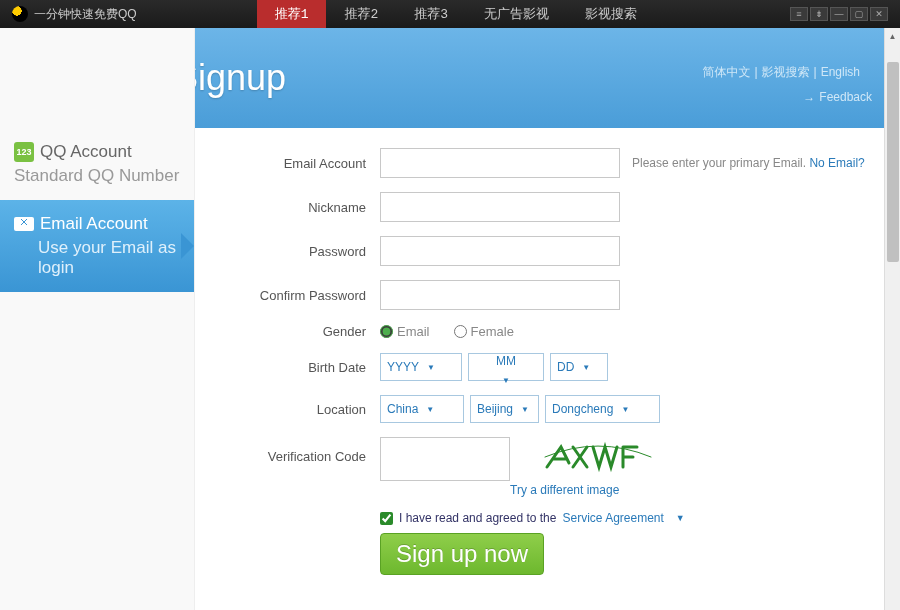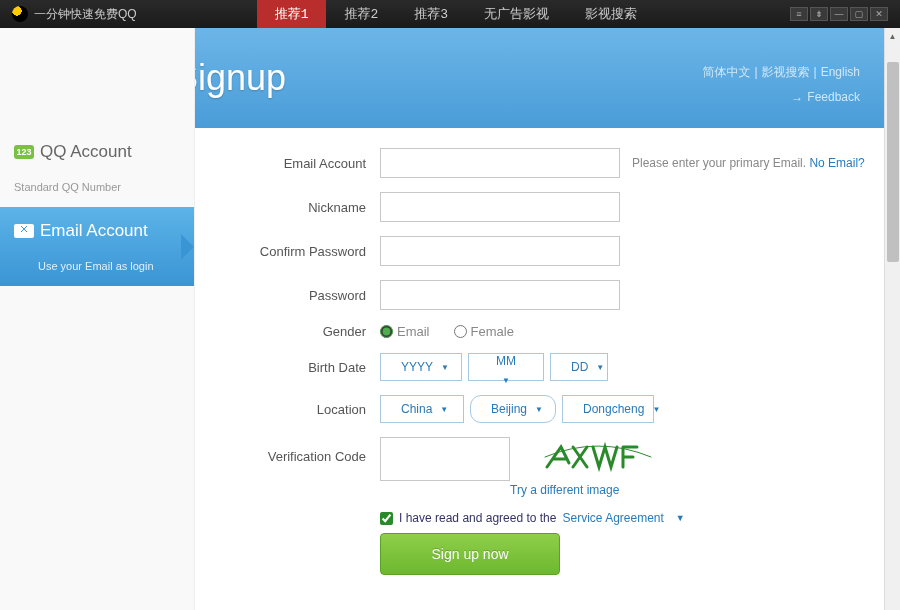--- a/index.html
+++ b/index.html
@@ -22,57 +22,57 @@
 .scrollbar .arrow { height: 16px; display: flex; align-items: center; justify-content: center; font-size: 8px; color: #666; }
 
 
 .header { background: linear-gradient(#6cb5e8, #4a9dd8); height: 100px; position: absolute; left: 0; right: 16px; top: 0; display: flex; align-items: center; padding-left: 4px; }
 .penguin { width: 100px; height: 96px; position: relative; }
 .penguin svg { width: 100%; height: 100%; }
 .header h1 { color: #fff; font-size: 36px; font-weight: normal; margin-left: 4px; text-shadow: 0 1px 2px rgba(0,0,0,0.2); }
 .header .langs { position: absolute; right: 24px; top: 36px; color: #cfe7f7; font-size: 12px; }
 .header .langs a { color: #cfe7f7; text-decoration: none; cursor: pointer; }
 .header .langs .sep { margin: 0 4px; }
-.header .feedback { position: absolute; right: 24px; top: 62px; color: #cfe7f7; font-size: 12px; cursor: pointer; }
+.header .feedback { position: absolute; right: 12px; top: 62px; color: #cfe7f7; font-size: 12px; cursor: pointer; }
 .header .feedback .arrow-r { margin-right: 4px; }
 
 
 .sidebar { width: 195px; background: #f9f9f9; padding-top: 100px; border-right: 1px solid #eee; position: relative; z-index: 2; }
 .side-item { padding: 14px 14px; border-bottom: 0; cursor: pointer; }
 .side-item .title { font-size: 17px; color: #666; display: flex; align-items: center; gap: 6px; }
-.side-item .sub { font-size: 11px; color: #999; margin-top: 19px; }
+.side-item .sub { font-size: 17px; color: #999; margin-top: 4px; }
 .side-item.active { background: linear-gradient(#5cb3e8, #3a95d4); color: #fff; position: relative; }
 .side-item.active .title { color: #fff; }
 .side-item.active .sub { color: #dff0fb; padding-left: 24px; }
 .side-item.active::after { content: ""; position: absolute; right: -13px; top: 50%; transform: translateY(-50%); border: 13px solid transparent; border-left-color: #3a95d4; }
-.icon-badge { width: 20px; height: 14px; background: #7ac142; border-radius: 3px; display: inline-flex; align-items: center; justify-content: center; color: #fff; font-size: 9px; font-weight: bold; }
+.icon-badge { width: 20px; height: 20px; background: #7ac142; border-radius: 3px; display: inline-flex; align-items: center; justify-content: center; color: #fff; font-size: 9px; font-weight: bold; }
 .icon-mail { width: 20px; height: 14px; background: #fff; border-radius: 2px; position: relative; display: inline-block; }
 .icon-mail::after { content: ""; position: absolute; left: 2px; right: 2px; top: 2px; height: 6px; background: linear-gradient(135deg, transparent 48%, #3a95d4 48% 52%, transparent 52%), linear-gradient(-135deg, transparent 48%, #3a95d4 48% 52%, transparent 52%); }
 
 
 .content { flex: 1; padding-top: 120px; padding-left: 40px; padding-right: 30px; position: relative; z-index: 1; }
 .row { display: flex; align-items: center; margin-bottom: 14px; }
 .row .label { width: 145px; text-align: right; padding-right: 14px; font-size: 13px; color: #555; }
 .row input[type=text], .row input[type=password] { width: 240px; height: 30px; border: 1px solid #c8c8c8; padding: 0 8px; font-size: 13px; }
 .row .hint { margin-left: 12px; font-size: 12px; color: #888; }
 .row .hint a { color: #2a7ab9; cursor: pointer; text-decoration: none; }
 .row label.radio { font-size: 13px; color: #888; margin-right: 24px; display: inline-flex; align-items: center; gap: 4px; }
 .row input[type=radio] { accent-color: #4cae4c; }
-.sel { height: 28px; border: 1px solid #a8c8e0; color: #2a7ab9; background: #fff; font-size: 12px; padding: 0 20px; display: inline-flex; align-items: center; gap: 8px; cursor: pointer; margin-right: 6px; }
+.sel { height: 28px; border: 1px solid #a8c8e0; color: #2a7ab9; background: #fff; font-size: 12px; padding: 0 6px; display: inline-flex; align-items: center; gap: 8px; cursor: pointer; margin-right: 6px; }
 .sel .caret { color: #2a7ab9; font-size: 8px; }
 .sel.yyyy { width: 82px; } .sel.mm { width: 76px; flex-direction: column; } .sel.dd { width: 58px; }
-.sel.loc1 { width: 84px; } .sel.loc2 { width: 86px; border-radius: 11px; } .sel.loc3 { width: 92px; }
+.sel.loc1 { width: 84px; } .sel.loc2 { width: 69px; } .sel.loc3 { width: 115px; }
 .captcha-input { width: 130px !important; height: 44px !important; }
 .captcha-img { width: 120px; height: 40px; margin-left: 28px; background: #fff; display: flex; align-items: center; justify-content: center; }
 .captcha-link { color: #2a7ab9; font-size: 12px; text-decoration: none; display: inline-block; margin-top: 6px; cursor: pointer; }
 .agree-row { margin-left: 145px; margin-top: 4px; margin-bottom: 8px; display: flex; align-items: center; gap: 6px; font-size: 12px; color: #336; }
 .agree-row input { accent-color: #2a8a2a; }
 .agree-row a { color: #2a7ab9; text-decoration: none; cursor: pointer; }
 .agree-row .caret { color: #2a7ab9; font-size: 9px; margin-left: 6px; }
-.submit { margin-left: 145px; width: 180px; height: 42px; background: linear-gradient(#8fce4a, #6db82e); border: 1px solid #5aa224; border-radius: 4px; color: #fff; font-size: 14px; cursor: pointer; text-shadow: 0 -1px 0 rgba(0,0,0,0.2); }
+.submit { margin-left: 145px; width: 164px; height: 42px; background: linear-gradient(#8fce4a, #6db82e); border: 1px solid #5aa224; border-radius: 4px; color: #fff; font-size: 24px; cursor: pointer; text-shadow: 0 -1px 0 rgba(0,0,0,0.2); }
 
 
 .watermark { position: absolute; left: 0; bottom: 0; width: 150px; height: 40px; font-size: 13px; color: #555; display: flex; align-items: center; gap: 4px; padding-left: 6px; background: rgba(255,255,255,0.6); }
 .watermark .orb { width: 30px; height: 30px; border-radius: 50%; background: conic-gradient(#f6a623, #5bc0de, #8cc63f, #f6a623); opacity: 0.8; }
 .watermark .txt small { display: block; font-size: 9px; color: #999; letter-spacing: 1px; }
 </style>
 </head>
 <body>
 
 <div class="titlebar">
@@ -147,26 +147,26 @@
         <a>No Email?</a>
       </div>
     </div>
 
     <div class="row">
       <div class="label">Nickname</div>
       <input type="text" style="">
     </div>
 
     <div class="row">
+      <div class="label">Password</div>
+      <input type="password" style="">
+    </div>
+
+    <div class="row">
       <div class="label">Confirm Password</div>
-      <input type="password" style="">
-    </div>
-
-    <div class="row">
-      <div class="label">Password</div>
       <input type="password" style="">
     </div>
 
     <div class="row">
       <div class="label">Gender</div>
       <label class="radio">
           <input type="radio" name="g" checked="" style="">
           <span>Email</span>
         </label>
       <label class="radio">

